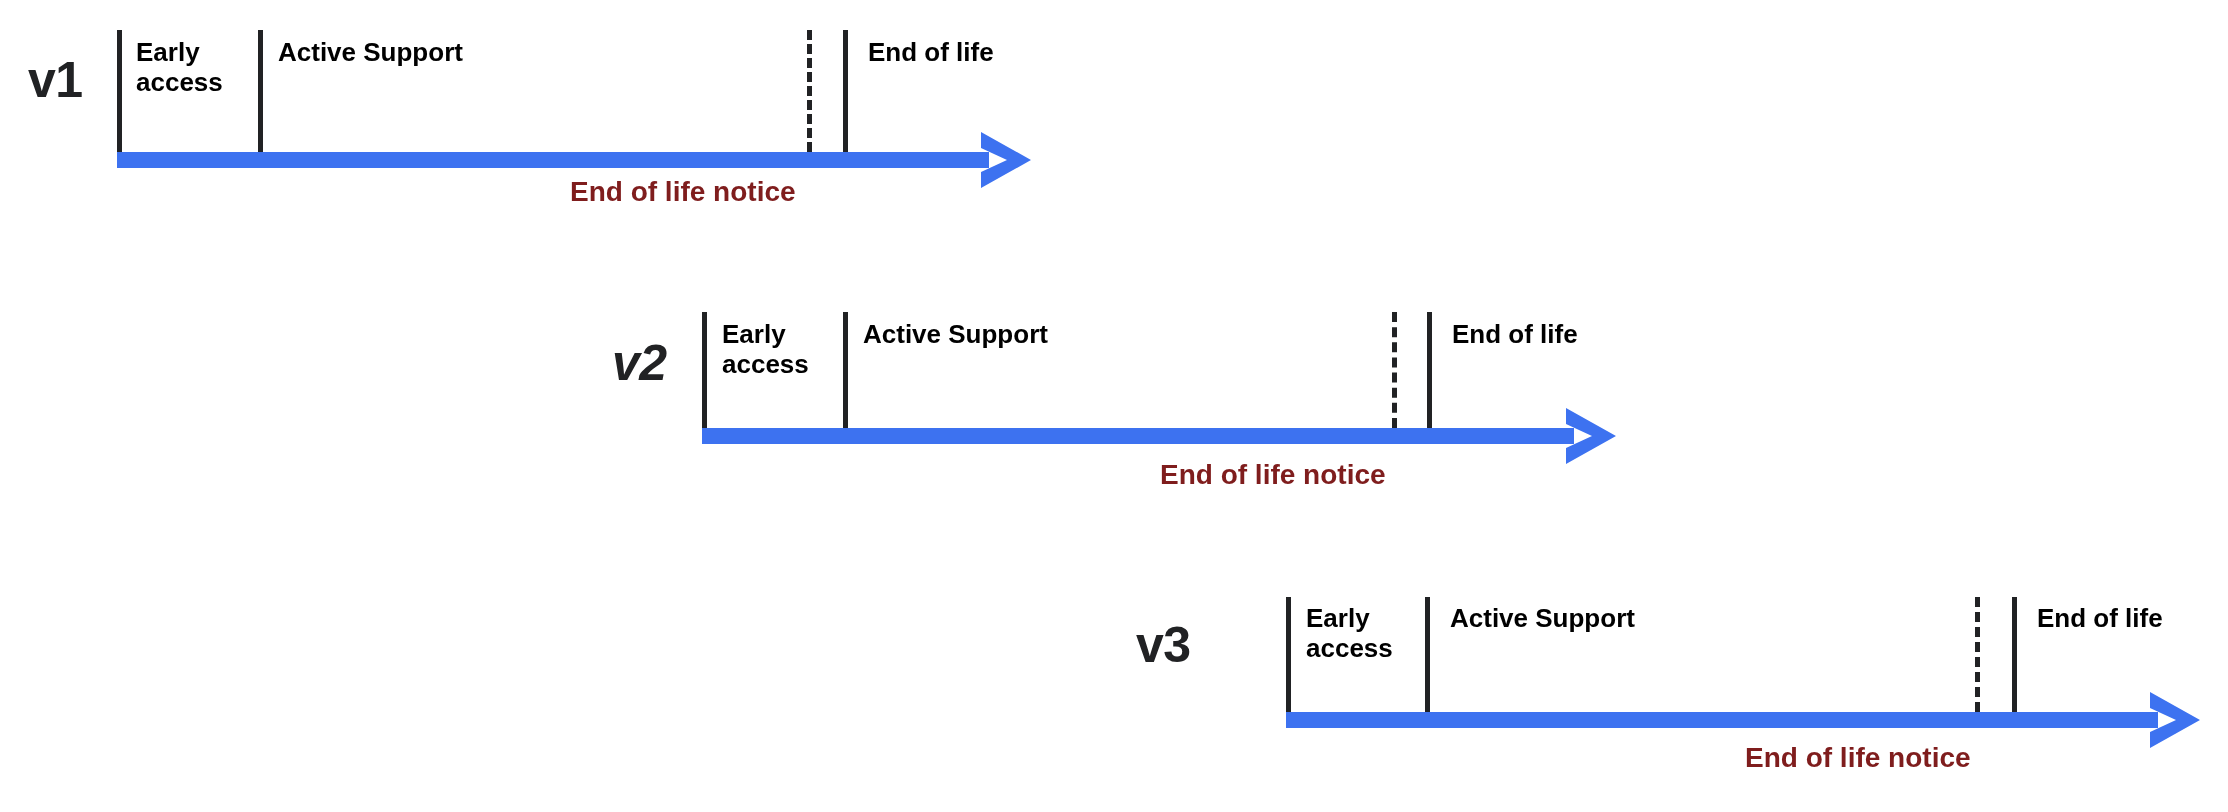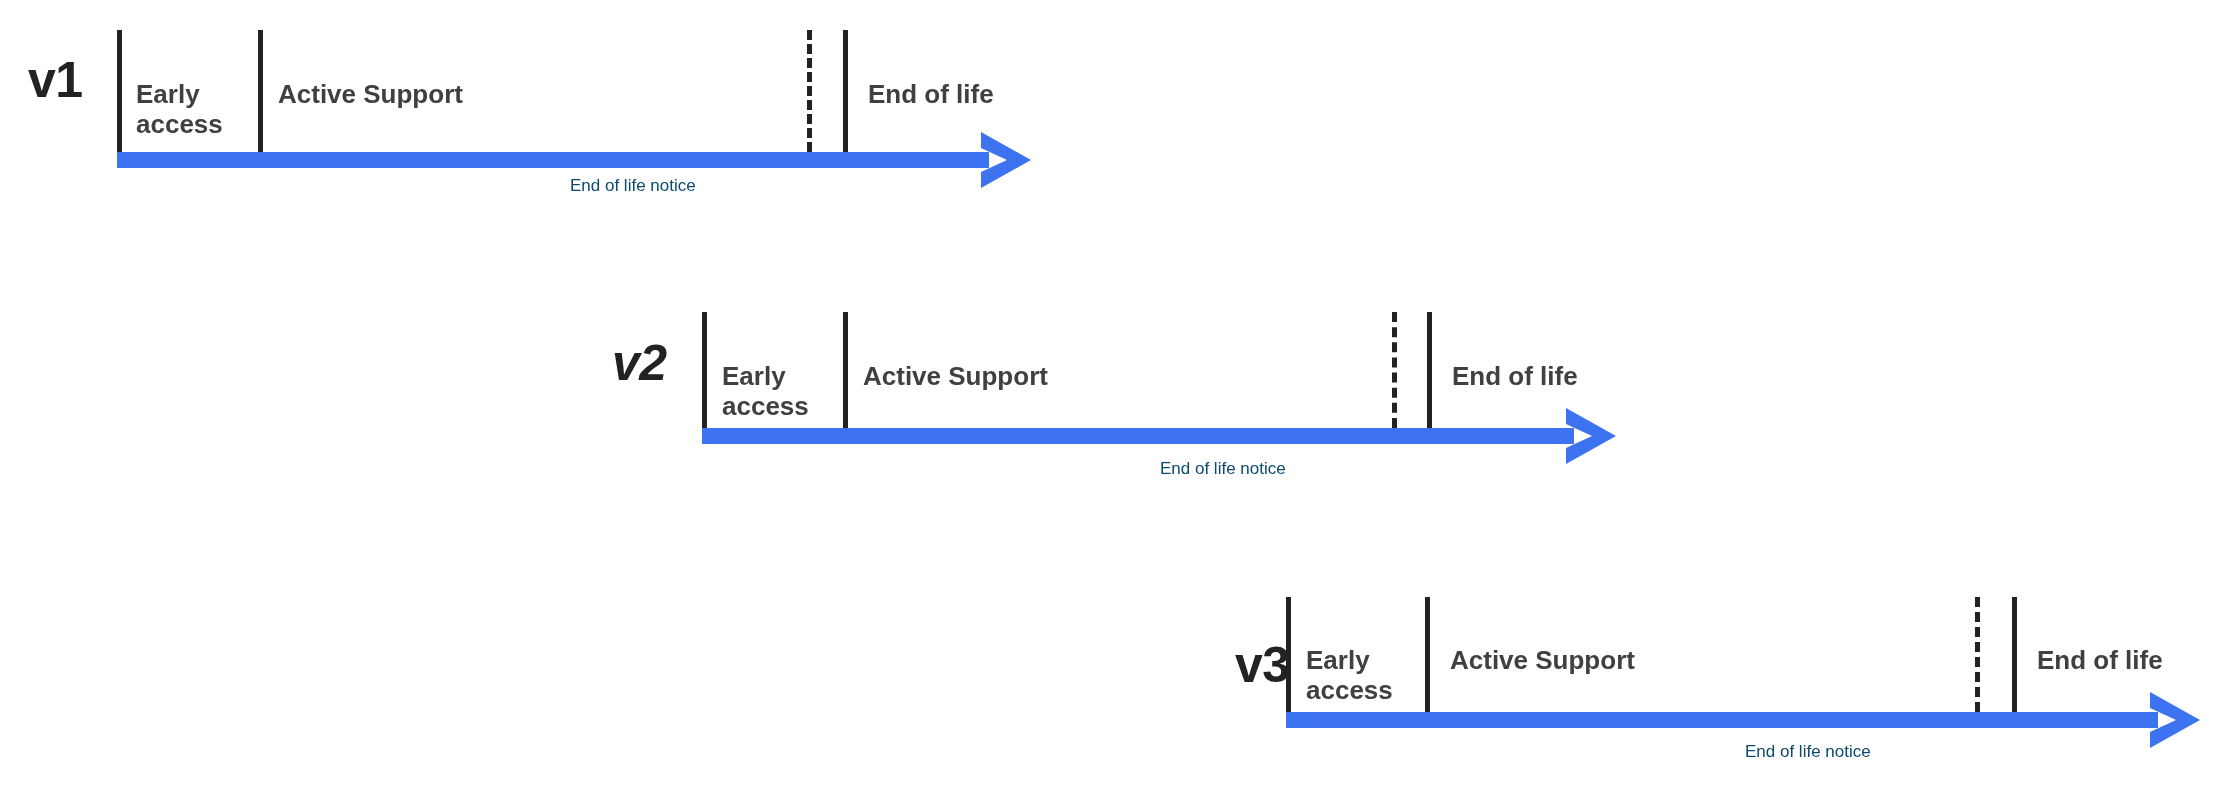--- a/index.html
+++ b/index.html
@@ -51,30 +51,29 @@
   .divider-dashed {
     position: absolute;
     width: 0;
     border-left: 5px dashed #212224;
     background: transparent;
   }
   .phase-label {
     position: absolute;
     font-size: 26px;
     font-weight: 700;
-    color: #404040;
+    color: #000000;
     line-height: 1.15;
     white-space: pre-line;
-    margin-top: 42px;
   }
   .notice-label {
     position: absolute;
-    font-size: 17px;
-    font-weight: 400;
-    color: #0c4a6e;
+    font-size: 28px;
+    font-weight: 700;
+    color: #7f1d1d;
     line-height: 1.15;
     white-space: nowrap;
     text-align: center;
   }
 </style>
 </head>
 <body>
 
 <div class="diagram">
 
@@ -121,21 +120,21 @@
       <svg width="62" height="60" viewBox="0 0 62 60" xmlns="http://www.w3.org/2000/svg">
         <path d="M6 2 L56 30 L6 58 L6 42 L32 30 L6 18 Z" fill="#3D72F0"></path>
       </svg>
     </div>
 
     <div class="notice-label" style="left:1160px; top:459px;">End of life notice</div>
   </div>
 
   <div class="lifecycle-row">
 
-    <div class="version-label" style="left:1235px; top:620px;margin-top:20px;">v3</div>
+    <div class="version-label" style="left:1136px; top:620px;">v3</div>
 
     <div class="divider" style="left:1286px; top:597px; height:115px;"></div>
     <div class="divider" style="left:1425px; top:597px; height:115px;"></div>
     <div class="divider-dashed" style="left:1975px; top:597px; height:115px;"></div>
     <div class="divider" style="left:2012px; top:597px; height:115px;"></div>
 
     <div class="phase-label" style="left:1306px; top:604px; width:120px;">Early
 access</div>
     <div class="phase-label" style="left:1450px; top:604px;">Active Support</div>
     <div class="phase-label" style="left:2037px; top:604px;">End of life</div>

